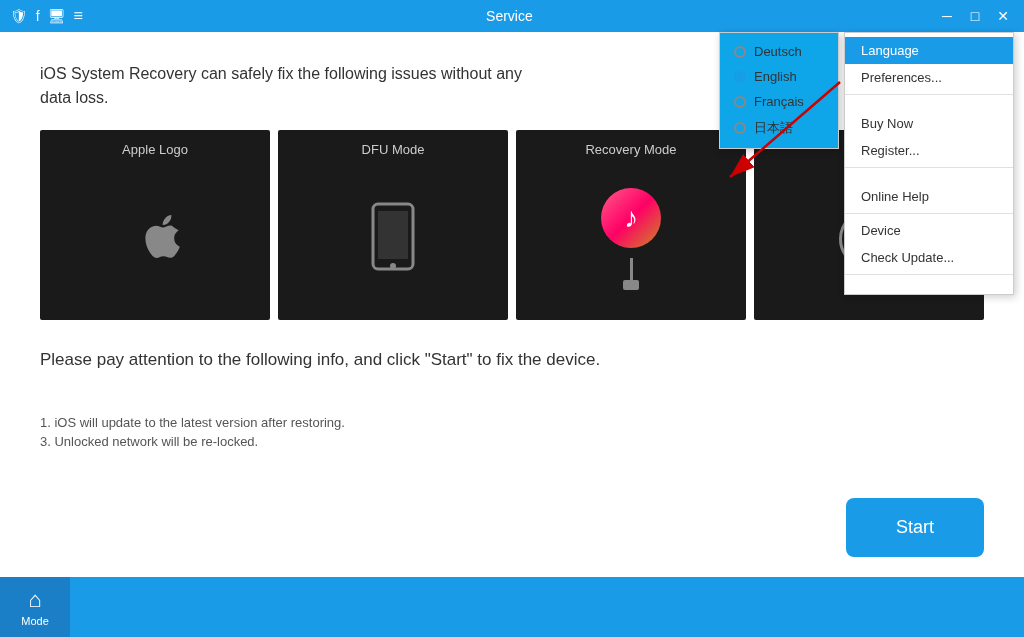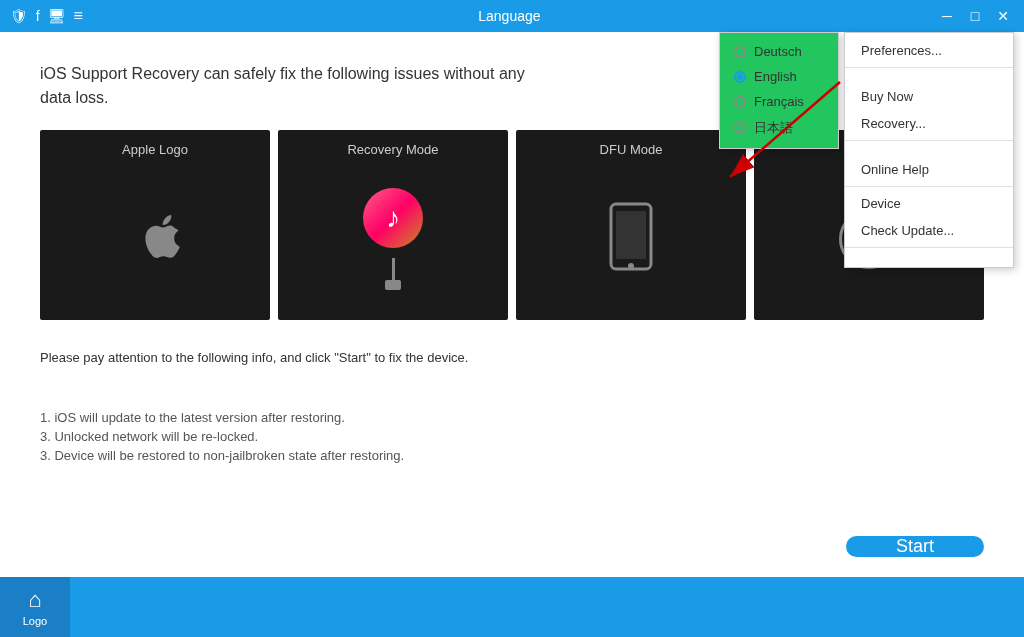--- a/index.html
+++ b/index.html
@@ -143,21 +143,21 @@
       color: #888;
       font-size: 30px;
       font-weight: bold;
     }
 
     
     .info-section {
       margin-top: 10px;
     }
     .info-intro {
-      font-size: 13px;
+      font-size: 17px;
       color: #333;
       margin-bottom: 8px;
     }
     .info-list {
       list-style: none;
       padding: 0;
       margin-top: 45px;
     }
     .info-list li {
       font-size: 13px;
@@ -166,22 +166,22 @@
     }
 
     
     .start-btn {
       position: absolute;
       right: 40px;
       bottom: 20px;
       background: #1a9be8;
       color: white;
       border: none;
-      border-radius: 16px;
-      padding: 0 50px;
+      border-radius: 8px;
+      padding: 19px 50px;
       font-size: 18px;
       cursor: pointer;
       font-weight: 500;
     }
 
     
     .bottom-bar {
       position: absolute;
       bottom: 0;
       left: 0;
@@ -208,21 +208,21 @@
     }
     .home-label {
       font-size: 11px;
     }
 
     
     .language-dropdown {
       position: absolute;
       top: 32px;
       right: 185px;
-      background: #22c55e;
+      background: #0ea5e9;
       border: 1px solid #ccc;
       box-shadow: 2px 2px 8px rgba(0,0,0,0.2);
       z-index: 100;
       min-width: 120px;
       padding: 6px 0;
     }
     .lang-option {
       display: flex;
       align-items: center;
       gap: 8px;
@@ -303,95 +303,94 @@
 </head>
 <body>
 
 <div class="title-bar">
   <div style="display:flex; gap:8px; align-items:center;">
     <span style="color:white;font-size:14px;">🛡</span>
     <span style="color:white;font-size:14px;">f</span>
     <span style="color:white;font-size:14px;">🖥</span>
     <span style="color:white;font-size:16px;cursor:pointer;">≡</span>
   </div>
-  <div class="title-bar-title">Language</div>
+  <div class="title-bar-title">Service</div>
   <div class="title-bar-icons">
     <div class="win-btn">─</div>
     <div class="win-btn">□</div>
     <div class="win-btn close">✕</div>
   </div>
 </div>
 
 <div class="main-content">
   <div class="page-heading">
-    <span>iOS Support Recovery can safely fix the following issues without any</span><br>
+    <span>iOS System Recovery can safely fix the following issues without any</span><br>
     <span>data loss.</span>
   </div>
 
   <div class="mode-cards">
 
     <div class="mode-card">
       <div class="mode-card-label">Apple Logo</div>
       <div class="mode-card-icon">
         <svg width="60" height="70" viewBox="0 0 60 70" fill="#888">
           <path d="M44,18c-1.5,1.8-3.9,3.2-6.3,3c-0.3-2.4,0.9-5,2.3-6.6c1.6-1.9,4.1-3.2,6.3-3.3C46.6,13.5,45.6,16.2,44,18z M46.3,21.5c-3.5-0.2-6.5,2-8.2,2c-1.7,0-4.3-1.9-7.1-1.8c-3.6,0.1-7,2.1-8.8,5.4c-3.8,6.5-1,16.1,2.7,21.4c1.8,2.6,3.9,5.5,6.7,5.4c2.7-0.1,3.7-1.7,6.9-1.7c3.2,0,4.1,1.7,6.9,1.6c2.9-0.1,4.7-2.6,6.5-5.2c2-2.9,2.8-5.8,2.9-5.9c-0.1-0.1-5.6-2.1-5.6-8.4c-0.1-5.3,4.3-7.8,4.5-7.9C48.6,23.5,46.9,21.6,46.3,21.5z"></path>
+        </svg>
+      </div>
+    </div>
+
+    <div class="mode-card">
+      <div class="mode-card-label">DFU Mode</div>
+      <div class="mode-card-icon">
+        <svg width="50" height="75" viewBox="0 0 50 75" fill="none" stroke="#888" stroke-width="3">
+          <rect x="5" y="3" width="40" height="65" rx="5" ry="5"></rect>
+          <rect x="10" y="10" width="30" height="48" fill="#333" stroke="none"></rect>
+          <circle cx="25" cy="65" r="3" fill="#888" stroke="none"></circle>
         </svg>
       </div>
     </div>
 
     <div class="mode-card">
       <div class="mode-card-label">Recovery Mode</div>
       <div class="mode-card-icon">
         <div class="recovery-icon-wrapper">
           <div class="itunes-circle">
             <span class="itunes-note" style="font-size:28px;">♪</span>
           </div>
           <div class="connector-cable">
             <div class="cable-line"></div>
             <div class="cable-plug"></div>
           </div>
         </div>
       </div>
     </div>
 
     <div class="mode-card">
-      <div class="mode-card-label">DFU Mode</div>
-      <div class="mode-card-icon">
-        <svg width="50" height="75" viewBox="0 0 50 75" fill="none" stroke="#888" stroke-width="3">
-          <rect x="5" y="3" width="40" height="65" rx="5" ry="5"></rect>
-          <rect x="10" y="10" width="30" height="48" fill="#333" stroke="none"></rect>
-          <circle cx="25" cy="65" r="3" fill="#888" stroke="none"></circle>
-        </svg>
-      </div>
-    </div>
-
-    <div class="mode-card">
       <div class="mode-card-label">Other</div>
       <div class="mode-card-icon">
         <div class="question-circle">?</div>
       </div>
     </div>
   </div>
 
   <div class="info-section">
     <p class="info-intro">Please pay attention to the following info, and click "Start" to fix the device.</p>
     <ul class="info-list">
       <li>1. iOS will update to the latest version after restoring.</li>
       <li>3. Unlocked network will be re-locked.</li>
-      <li>3. Device will be restored to non-jailbroken state after restoring.</li>
     </ul>
   </div>
 
   <button class="start-btn">Start</button>
 </div>
 
 <div class="bottom-bar">
   <div class="home-btn">
     <span class="home-icon">⌂</span>
-    <span class="home-label">Logo</span>
+    <span class="home-label">Mode</span>
   </div>
 </div>
 
 <div class="language-dropdown">
   <div class="lang-option">
     <div class="radio-dot"></div>
     <span>Deutsch</span>
   </div>
   <div class="lang-option">
     <div class="radio-dot selected"></div>
@@ -401,32 +400,35 @@
     <div class="radio-dot"></div>
     <span>Français</span>
   </div>
   <div class="lang-option">
     <div class="radio-dot"></div>
     <span>日本語</span>
   </div>
 </div>
 
 <div class="context-menu">
+  <div class="menu-item highlighted">
+    <span>Language</span>
+  </div>
   <div class="menu-item">
     <span>Preferences...</span>
   </div>
   <div class="menu-separator"></div>
   <div class="menu-item">
     <span></span>
   </div>
   <div class="menu-item">
     <span>Buy Now</span>
   </div>
   <div class="menu-item">
-    <span>Recovery...</span>
+    <span>Register...</span>
   </div>
   <div class="menu-separator"></div>
   <div class="menu-item">
     <span></span>
   </div>
   <div class="menu-item">
     <span>Online Help</span>
   </div>
   <div class="menu-separator"></div>
   <div class="menu-item">

